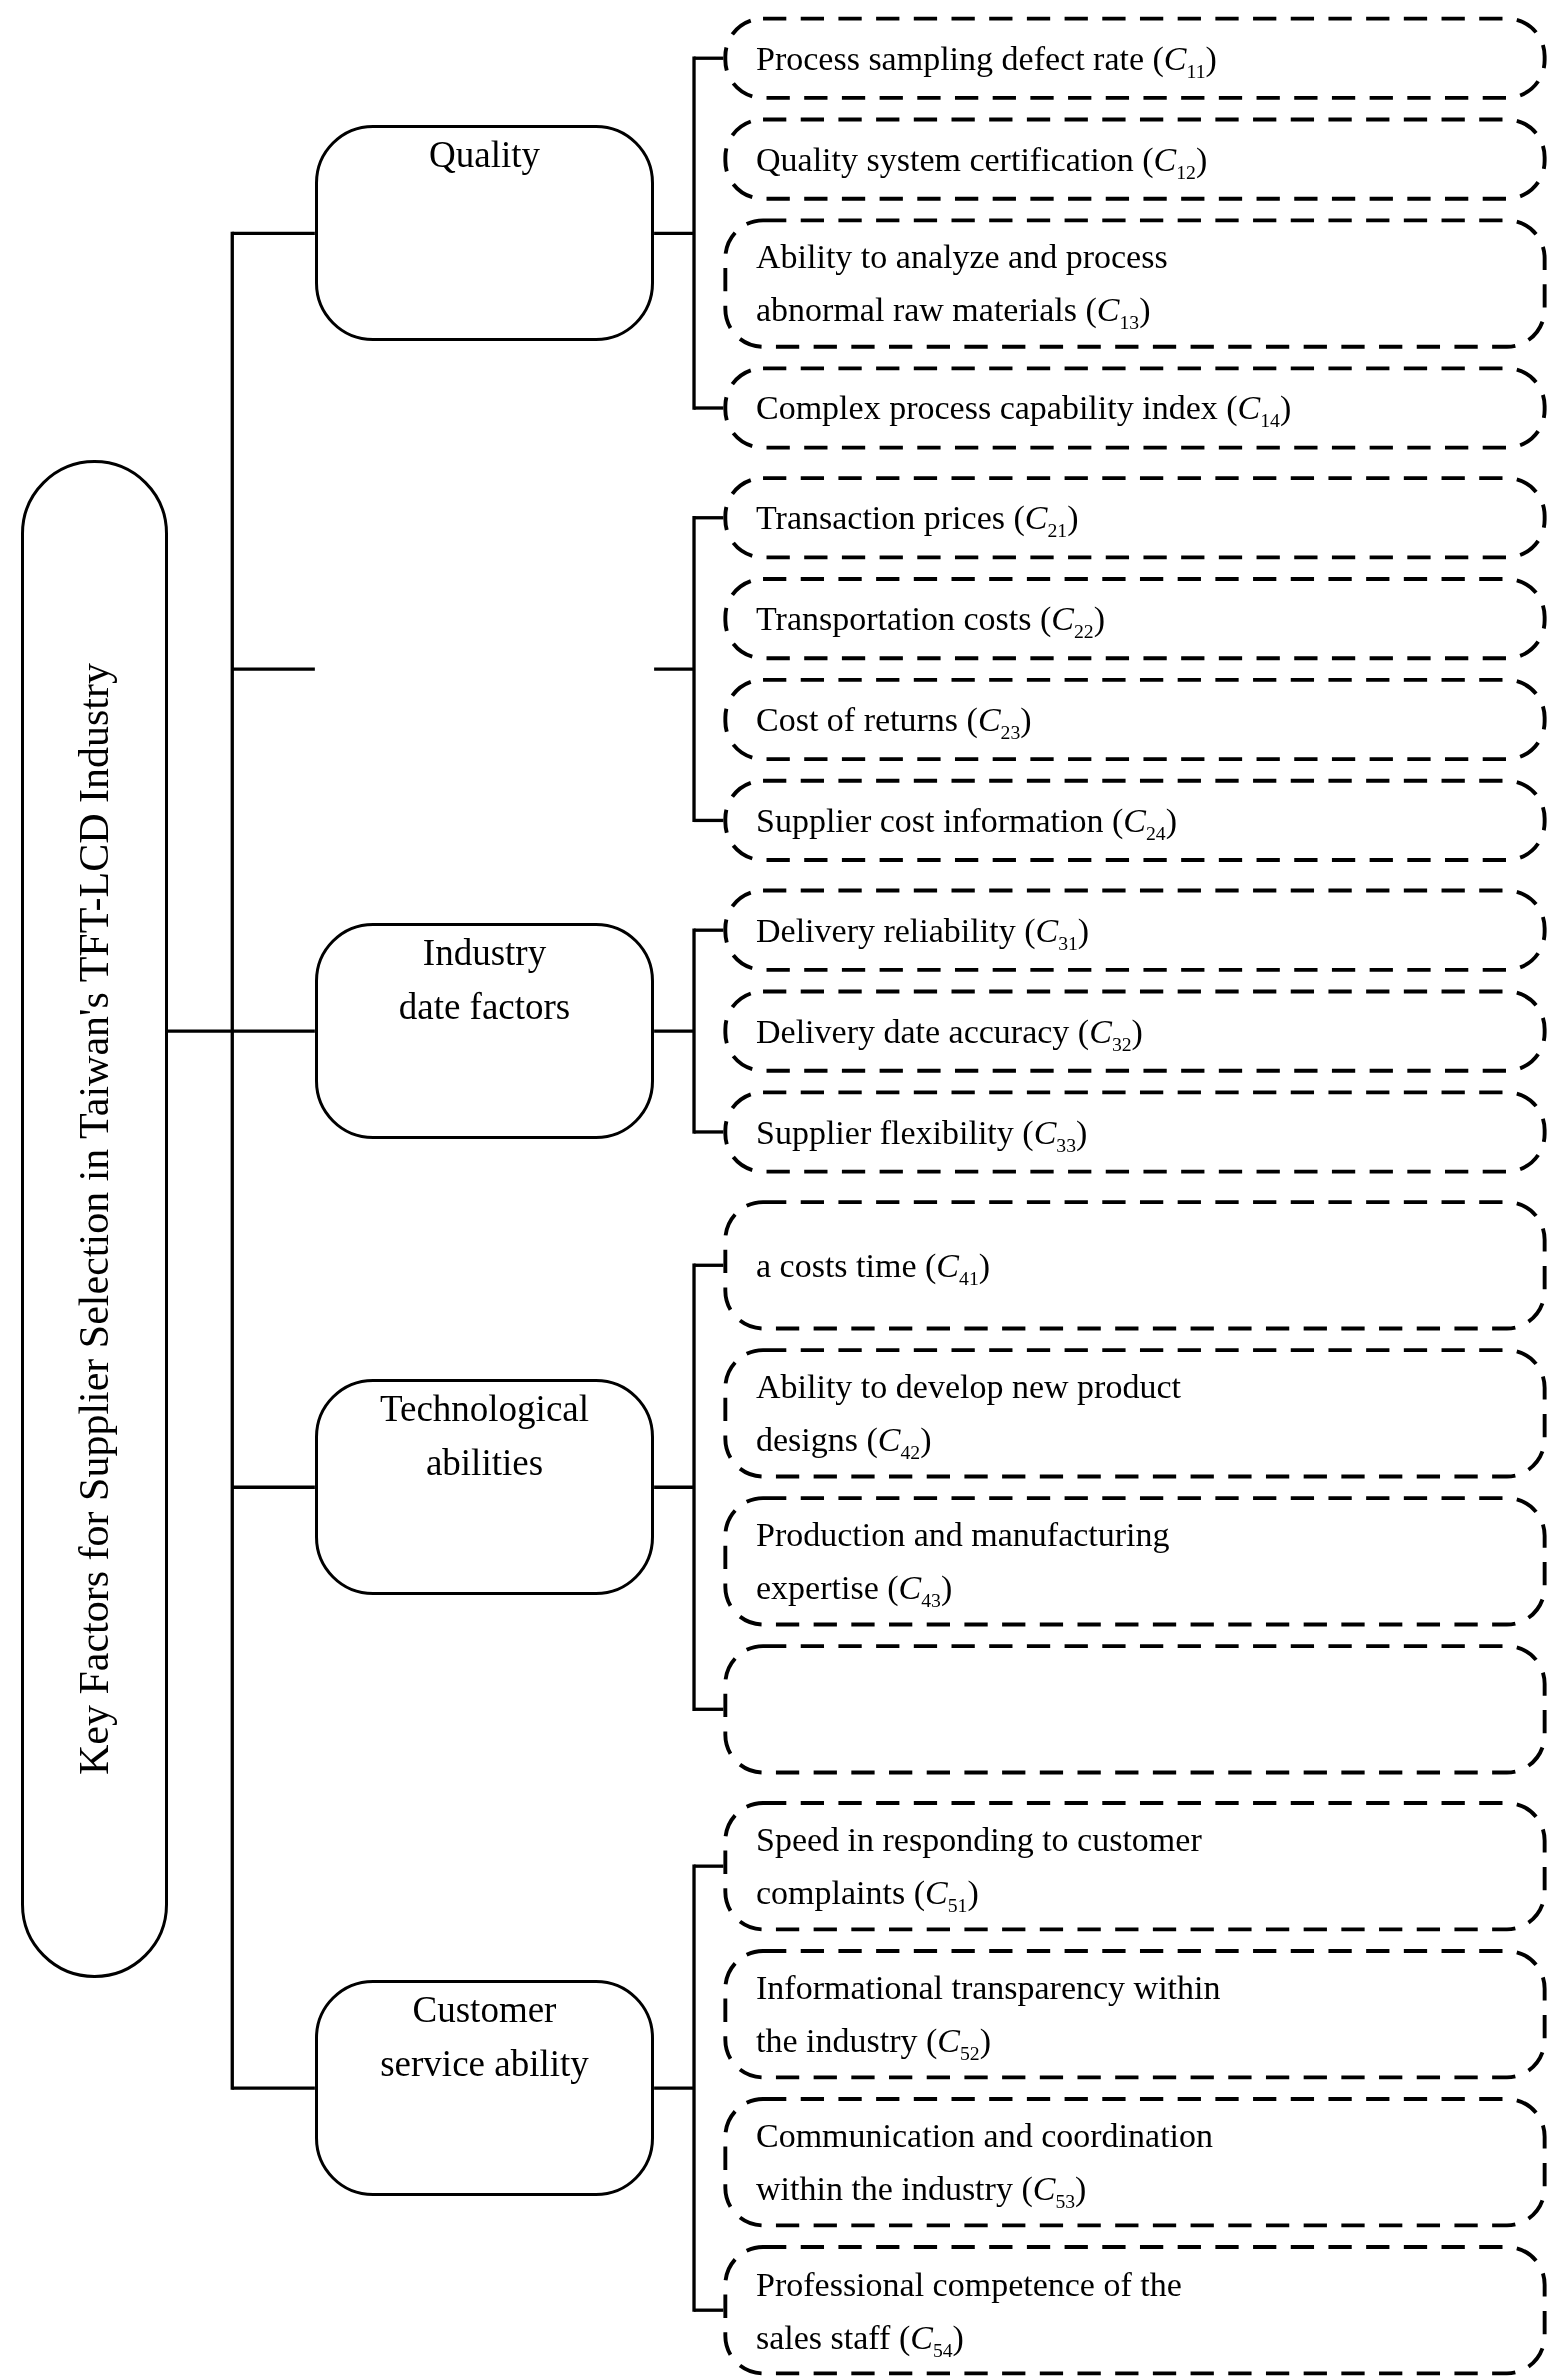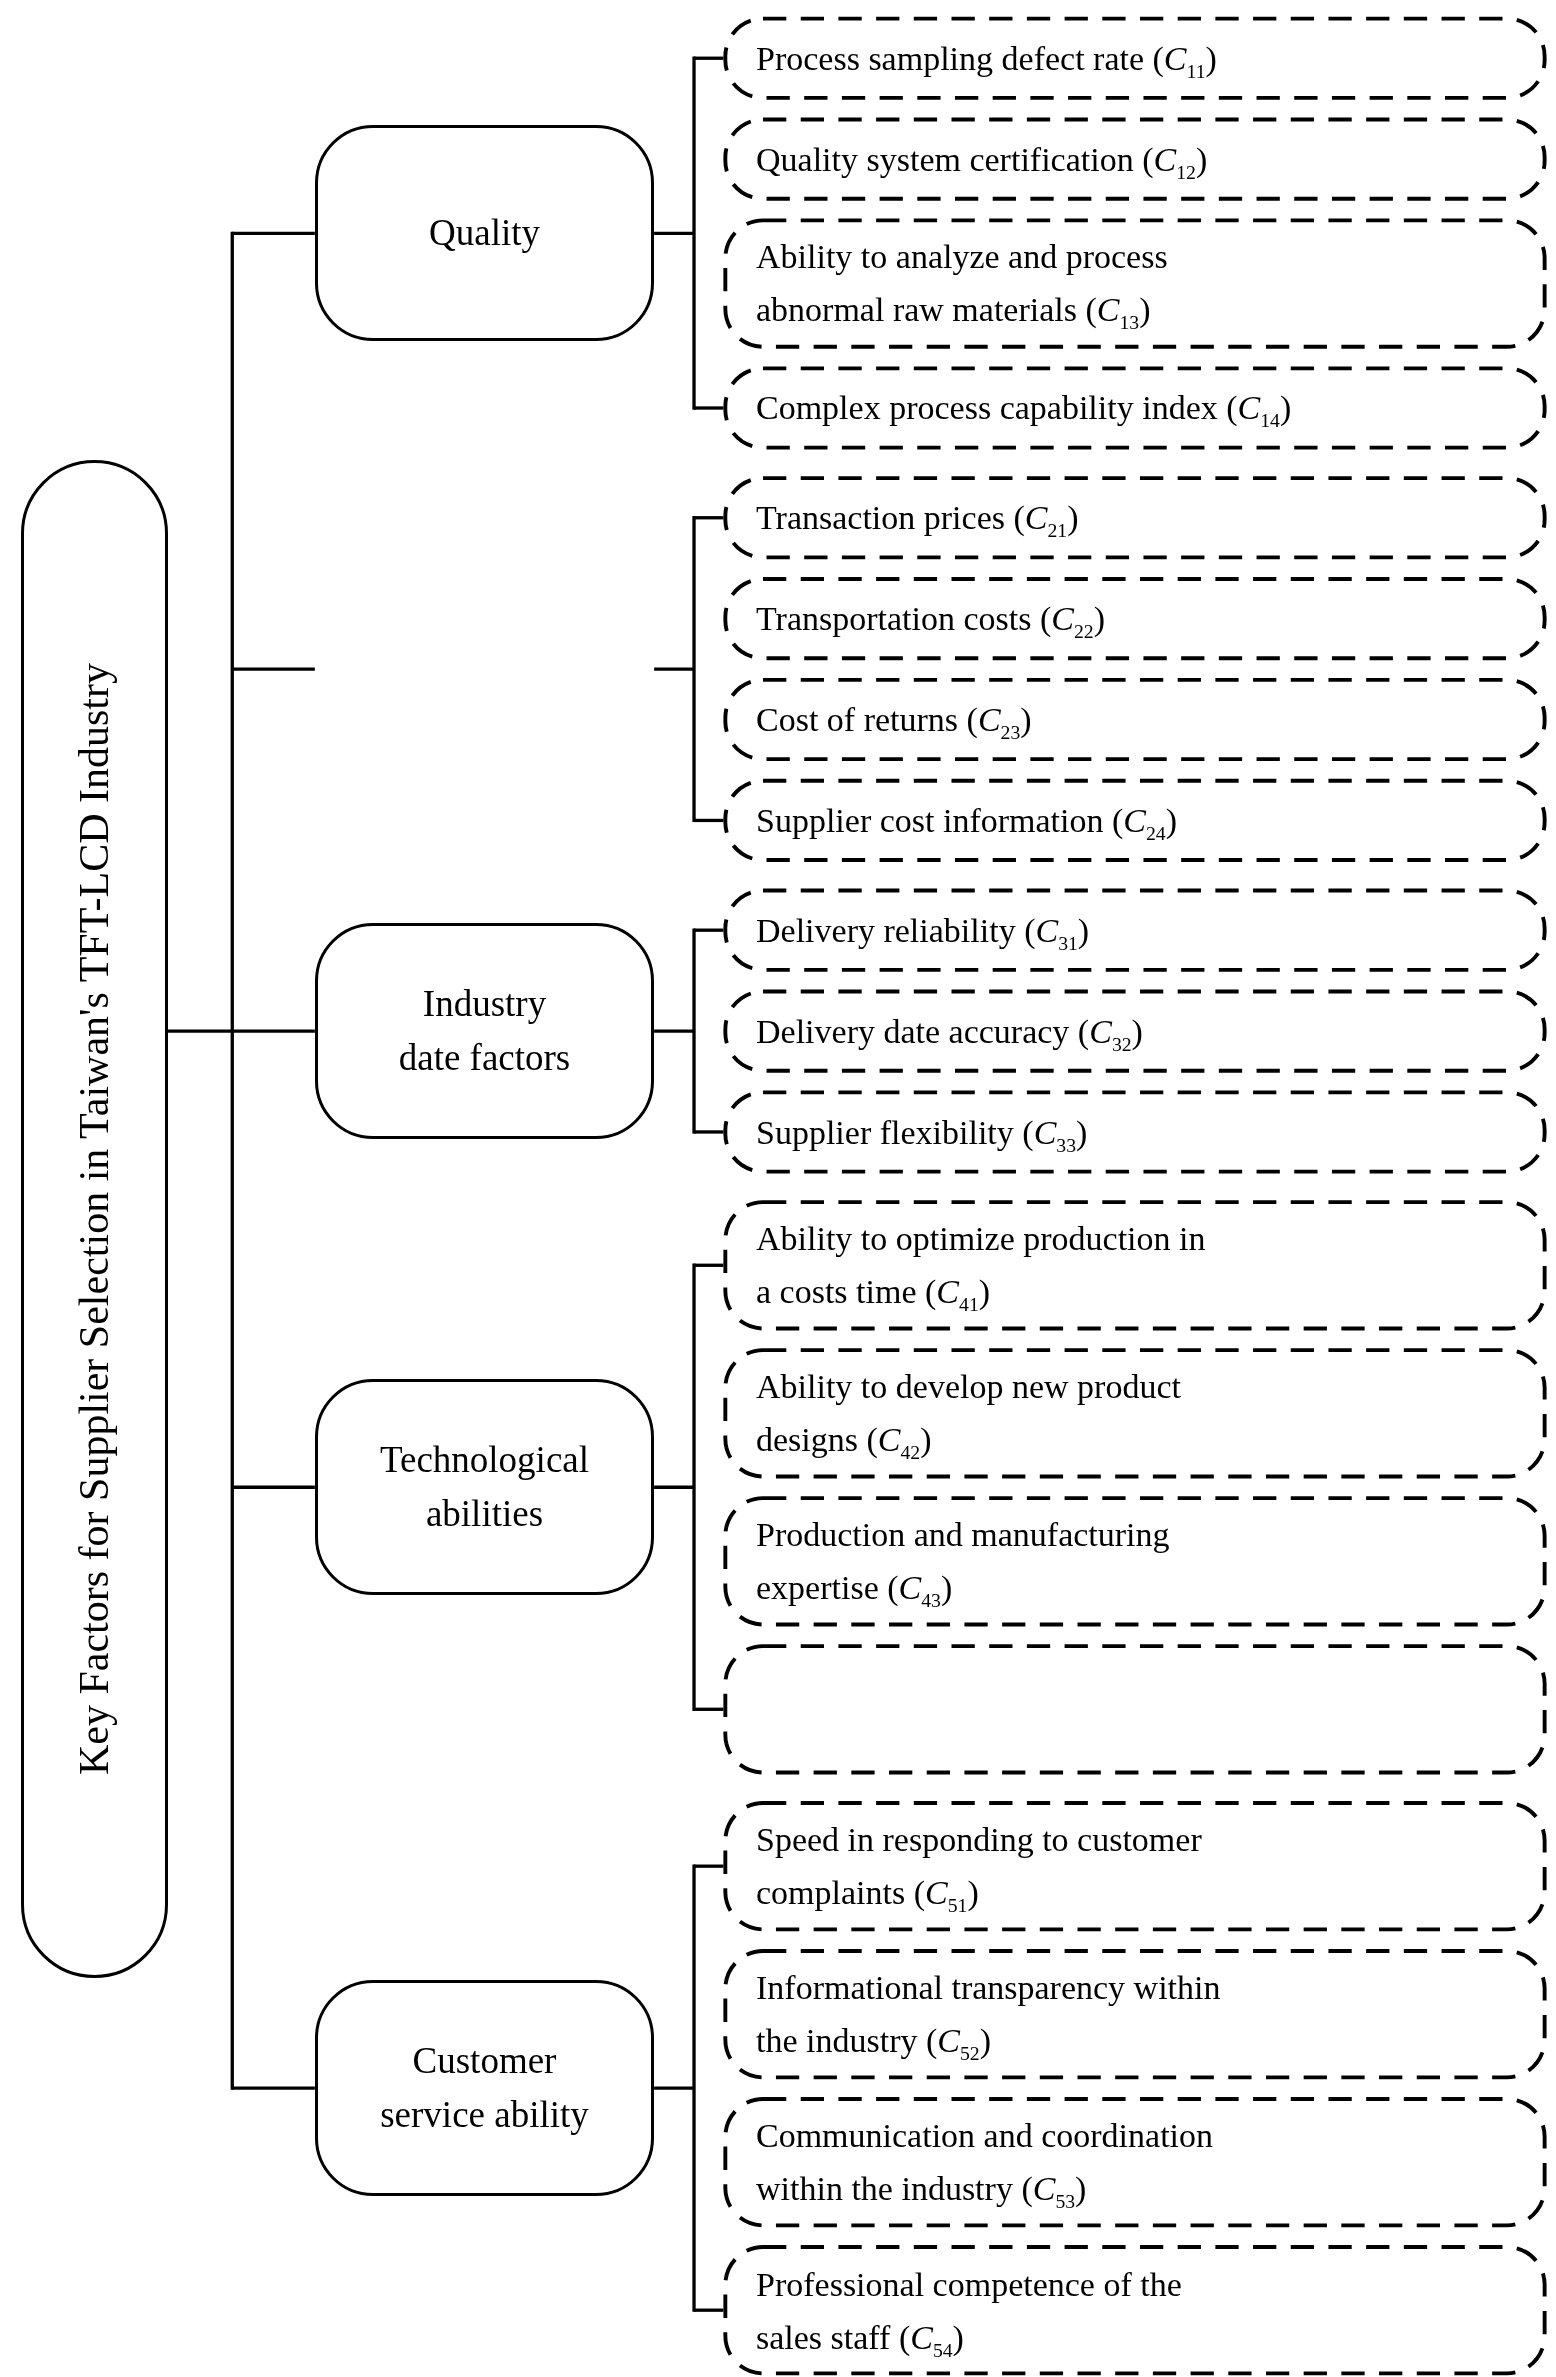--- a/index.html
+++ b/index.html
@@ -31,21 +31,21 @@
   }
   
   .cat {
     position: absolute;
     left: 315px;
     width: 339px; height: 216px;
     border: 3.9px solid #000;
     border-radius: 58px;
     box-sizing: border-box;
     display: flex; flex-direction: column;
-    align-items: center; justify-content: center;
+    align-items: center; justify-content: flex-start;
     text-align: center;
   }
   .cl { display: block; font-size: 37px; line-height: 54px; white-space: nowrap; }
   
   .leaf {
     position: absolute;
     left: 724px;
     width: 823px;
     box-sizing: border-box;
     display: flex; flex-direction: column;
@@ -124,21 +124,20 @@
   <div class="leaf" style="top:990px;height:83px">
     <div class="lr"><span>Delivery date accuracy (</span><i class="cv">C</i><sub class="cs">32</sub><span>)</span></div>
 
   </div>
   <div class="leaf" style="top:1091px;height:83px">
     <div class="lr"><span>Supplier flexibility (</span><i class="cv">C</i><sub class="cs">33</sub><span>)</span></div>
 
   </div>
 
   <div class="leaf" style="top:1200px;height:130px">
-    <div class="lr"><span>Ability to optimize production in</span><i class="cv"></i><sub class="cs"></sub><span></span></div>
     <div class="lr"><span>a costs time (</span><i class="cv">C</i><sub class="cs">41</sub><span>)</span></div>
   </div>
   <div class="leaf" style="top:1348px;height:130px">
     <div class="lr"><span>Ability to develop new product</span><i class="cv"></i><sub class="cs"></sub><span></span></div>
     <div class="lr"><span>designs (</span><i class="cv">C</i><sub class="cs">42</sub><span>)</span></div>
   </div>
   <div class="leaf" style="top:1496px;height:130px">
     <div class="lr"><span>Production and manufacturing</span><i class="cv"></i><sub class="cs"></sub><span></span></div>
     <div class="lr"><span>expertise (</span><i class="cv">C</i><sub class="cs">43</sub><span>)</span></div>
   </div>

